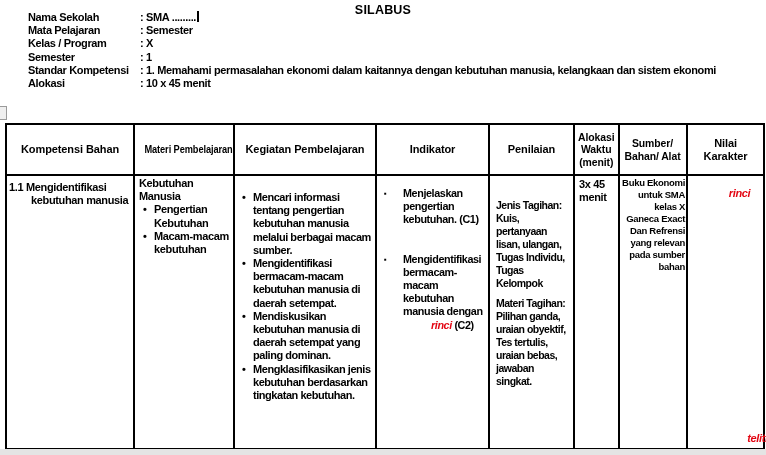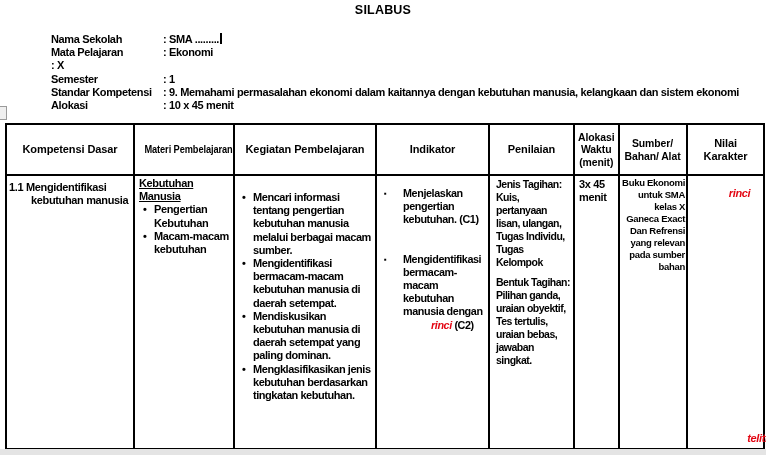--- a/index.html
+++ b/index.html
@@ -1,45 +1,45 @@
 <!DOCTYPE html>
 <html style="--accent-red: #e30613; --page-edge-gray: #e4e4e4;"><head>
 <meta charset="utf-8">
 <style>
   html,body{margin:0;padding:0;background:#fff;}
   .page{position:relative;width:766px;height:455px;overflow:hidden;background:#fff;
         font-family:"Liberation Sans","DejaVu Sans",sans-serif;font-weight:bold;color:#000;}
   .title{position:absolute;top:3px;left:0;width:766px;text-align:center;font-size:12.5px;letter-spacing:0.2px;}
-  .meta{position:absolute;left:28px;top:33px;font-size:11px;letter-spacing:-0.35px;margin-left:23px;}
+  .meta{position:absolute;left:28px;top:11px;font-size:11px;letter-spacing:-0.35px;}
   .meta-row{display:flex;line-height:13.2px;white-space:nowrap;}
   .meta-label{flex:0 0 112px;}
   .meta-value{white-space:nowrap;}
   .caret{display:inline-block;width:2px;height:11px;background:#000;margin-left:1px;vertical-align:-1px;}
   .handle{position:absolute;left:-3px;top:106px;width:8px;height:12px;border:1px solid #9a9a9a;background:#efefef;}
   .bottom-strip{position:absolute;left:0;top:449px;width:766px;height:6px;background:var(--page-edge-gray,#e4e4e4);}
 
   table.silabus{position:absolute;left:5px;top:123px;width:758px;border-collapse:collapse;table-layout:fixed;}
   .silabus th,.silabus td{border:2px solid #000;padding:0;}
   .silabus th{height:45px;vertical-align:middle;text-align:center;font-size:11px;line-height:12.5px;padding:2px 1px;letter-spacing:-0.1px;}
   .silabus tbody td{height:272px;vertical-align:top;font-size:11px;line-height:13.2px;letter-spacing:-0.35px;}
   .prewrap{white-space:pre-line;}
   .condense{display:inline-block;white-space:nowrap;transform:scaleX(0.84);}
   .condense2{display:inline-block;transform:scaleX(0.95);}
 
   .kd{padding:5px 4px 0 24px;text-indent:-22px;}
-  .materi-title{padding:1px 18px 0 4px;text-decoration:underline;}
+  .materi-title{padding:1px 18px 0 4px;}
   .b-item{display:flex;padding-left:8px;padding-right:2px;}
   .b-item .dot{flex:0 0 11px;}
   .kegiatan-list{padding-top:15px;padding-left:7px;padding-right:2px;letter-spacing:-0.45px;}
   .kegiatan-list .b-item{padding-left:0;}
   .ind-item{display:flex;padding-left:7px;padding-right:1px;font-size:10.8px;letter-spacing:-0.4px;}
   .ind-item .sq{flex:0 0 19px;font-size:8px;line-height:13.2px;}
   .ind-first{margin-top:11px;}
   .ind-second{margin-top:26px;}
-  .penilaian{padding:2px 1px 0 6px;font-size:10.5px;letter-spacing:-0.5px;line-height:13px;}
+  .penilaian{padding:2px 1px 0 6px;font-size:10.5px;letter-spacing:-0.5px;line-height:13px;margin-top:21px;}
   .penilaian .p2{margin-top:7px;}
   .alokasi{padding:2px 4px 0 4px;}
   .sumber{padding:1px 1px 0 1px;text-align:right;font-size:9.5px;line-height:12px;letter-spacing:-0.3px;}
   .nilai-cell{position:relative;}
   .nilai-top{margin-top:11px;text-align:center;}
   .nilai-bottom{position:absolute;bottom:3px;left:4px;width:100%;text-align:center;}
   .red{color:var(--accent-red,#e30613);font-style:italic;font-weight:bold;margin-left:28px;}
 </style>
 </head>
 <body>
@@ -49,32 +49,33 @@
   <div class="title">SILABUS</div>
 
   <div class="meta">
     <div class="meta-row">
       <span class="meta-label">Nama Sekolah</span>
       <span class="meta-value">: SMA .........</span>
       <span class="caret"></span>
     </div>
     <div class="meta-row">
       <span class="meta-label">Mata Pelajaran</span>
-      <span class="meta-value">: Ekonomi</span>
+      <span class="meta-value">: Semester</span>
     </div>
     <div class="meta-row">
+      <span class="meta-label">Kelas / Program</span>
       <span class="meta-value">: X</span>
     </div>
     <div class="meta-row">
       <span class="meta-label">Semester</span>
       <span class="meta-value">: 1</span>
     </div>
     <div class="meta-row">
       <span class="meta-label">Standar Kompetensi</span>
-      <span class="meta-value">: 9. Memahami permasalahan ekonomi dalam kaitannya dengan kebutuhan manusia, kelangkaan  dan sistem ekonomi</span>
+      <span class="meta-value">: 1. Memahami permasalahan ekonomi dalam kaitannya dengan kebutuhan manusia, kelangkaan  dan sistem ekonomi</span>
     </div>
     <div class="meta-row">
       <span class="meta-label">Alokasi</span>
       <span class="meta-value">: 10 x 45 menit</span>
     </div>
   </div>
 
   <div class="handle"></div>
 
   <table class="silabus">
@@ -83,21 +84,21 @@
         <col style="width:100px">
         <col style="width:142px">
         <col style="width:113px">
       <col style="width:85px">
         <col style="width:45px">
         <col style="width:68px">
         <col style="width:77px">
     </colgroup>
     <thead>
       <tr>
-        <th><span class="prewrap">Kompetensi Dasar</span></th>
+        <th><span class="prewrap">Kompetensi Bahan</span></th>
         <th><span class="condense">Materi Pembelajaran</span></th>
         <th><span class="prewrap">Kegiatan Pembelajaran</span></th>
         <th><span class="prewrap">Indikator</span></th>
         <th><span class="prewrap">Penilaian</span></th>
         <th><span class="prewrap condense2">Alokasi
 Waktu
 (menit)</span></th>
         <th><span class="prewrap condense2">Sumber/
 Bahan/ Alat</span></th>
         <th><span class="prewrap">Nilai
@@ -146,21 +147,21 @@
             <span><span>Menjelaskan pengertian kebutuhan. (C1)</span><span class="red"></span><span></span></span>
           </div>
           <div class="ind-item ind-second">
             <span class="sq">▪</span>
             <span><span>Mengidentifikasi bermacam-macam kebutuhan manusia dengan </span><span class="red">rinci</span><span> (C2)</span></span>
           </div>
         </td>
         <td>
           <div class="penilaian">
             <div class="p1">Jenis Tagihan: Kuis, pertanyaan lisan, ulangan, Tugas Individu, Tugas Kelompok</div>
-            <div class="p2">Bentuk Tagihan: Pilihan ganda, uraian obyektif, Tes tertulis, uraian bebas, jawaban singkat.</div>
+            <div class="p2">Materi Tagihan: Pilihan ganda, uraian obyektif, Tes tertulis, uraian bebas, jawaban singkat.</div>
           </div>
         </td>
         <td>
           <div class="alokasi">3x 45 menit</div>
         </td>
         <td>
           <div class="sumber">Buku Ekonomi untuk SMA kelas X Ganeca Exact Dan Refrensi yang relevan pada sumber bahan</div>
         </td>
         <td class="nilai-cell">
           <div class="nilai-top red">rinci</div>

